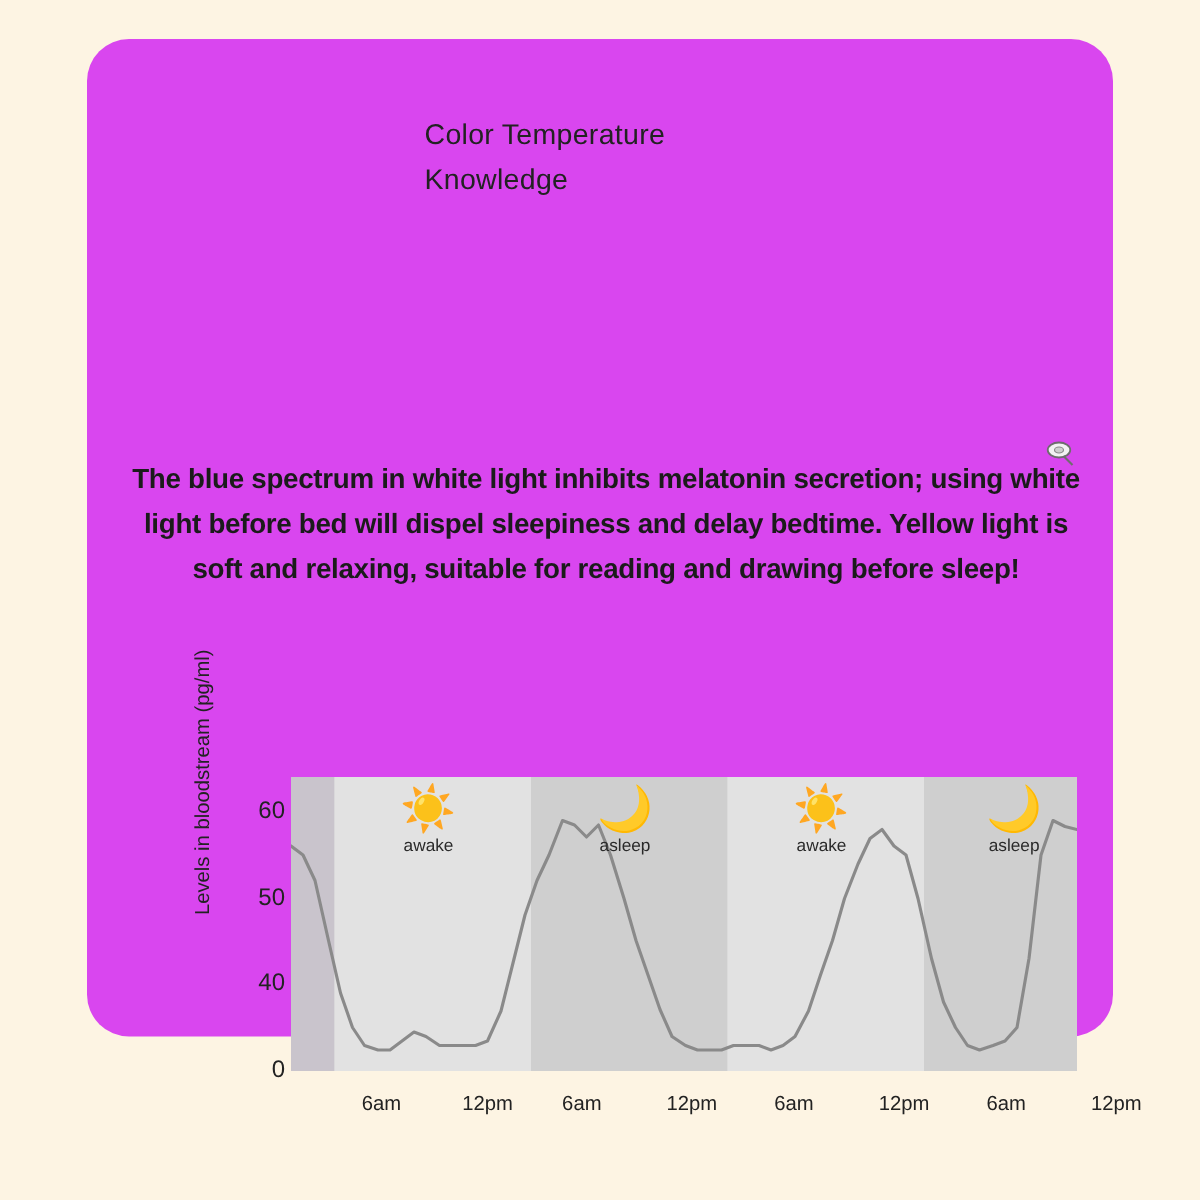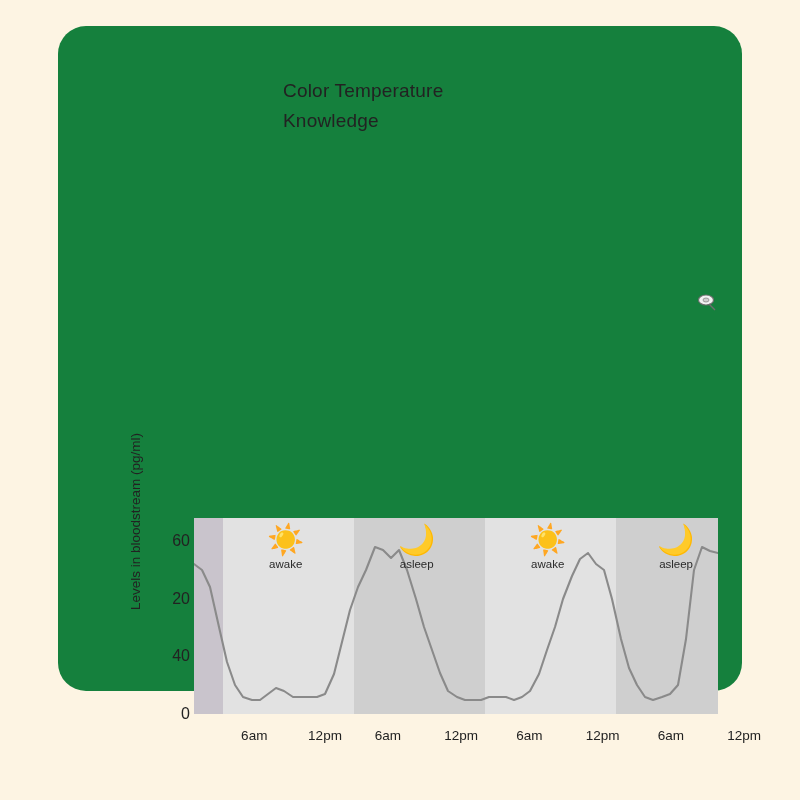--- a/index.html
+++ b/index.html
@@ -12,21 +12,21 @@
     background: #fdf4e3;
     font-family: "Liberation Sans", sans-serif;
     overflow: hidden;
   }
   #card {
     position: absolute;
     left: 58px;
     top: 26px;
     width: 684px;
     height: 665px;
-    background: #15803d;
+    background: #d946ef;
     border-radius: 28px;
   }
   #title {
     position: absolute;
     left: 225px;
     top: 50px;
     width: 380px;
     font-size: 19px;
     line-height: 30px;
     color: #222222;
@@ -151,37 +151,38 @@
   }
 </style>
 </head>
 <body>
 
 <div id="card">
 
   <div id="title">Color Temperature<br>Knowledge</div>
 
 
+  <div id="body-text">The blue spectrum in white light inhibits melatonin secretion; using white light before bed will dispel sleepiness and delay bedtime. Yellow light is soft and relaxing, suitable for reading and drawing before sleep!</div>
 
   <div id="mouse-cursor">
     <svg width="22" height="22" viewBox="0 0 22 22">
       <ellipse cx="10" cy="9" rx="7.5" ry="5" fill="#f2f2f2" stroke="#6e6e6e" stroke-width="1.2"></ellipse>
       <ellipse cx="10" cy="9" rx="3" ry="2" fill="#cfcfcf" stroke="#8a8a8a" stroke-width="0.8"></ellipse>
       <path d="M13 13 L19 19" stroke="#6e6e6e" stroke-width="1.4" fill="none"></path>
     </svg>
   </div>
 
   <div id="chart-wrap">
 
     <div id="y-axis-label">Levels in bloodstream (pg/ml)</div>
 
     <div class="y-ticks">
       <div class="y-tick" style="top:100%">0</div>
       <div class="y-tick" style="top:70.6%">40</div>
-      <div class="y-tick" style="top:41.2%">20</div>
+      <div class="y-tick" style="top:41.2%">50</div>
       <div class="y-tick" style="top:11.8%">60</div>
     </div>
 
     <div id="plot">
       <div class="band" style="left:0%;width:5.5%;background:#c9c4cc;"></div>
       <div class="band" style="left:5.5%;width:25%;background:#e2e2e2;"></div>
       <div class="band" style="left:30.5%;width:25%;background:#cfcfcf;"></div>
       <div class="band" style="left:55.5%;width:25%;background:#e2e2e2;"></div>
       <div class="band" style="left:80.5%;width:19.5%;background:#cfcfcf;"></div>
 

